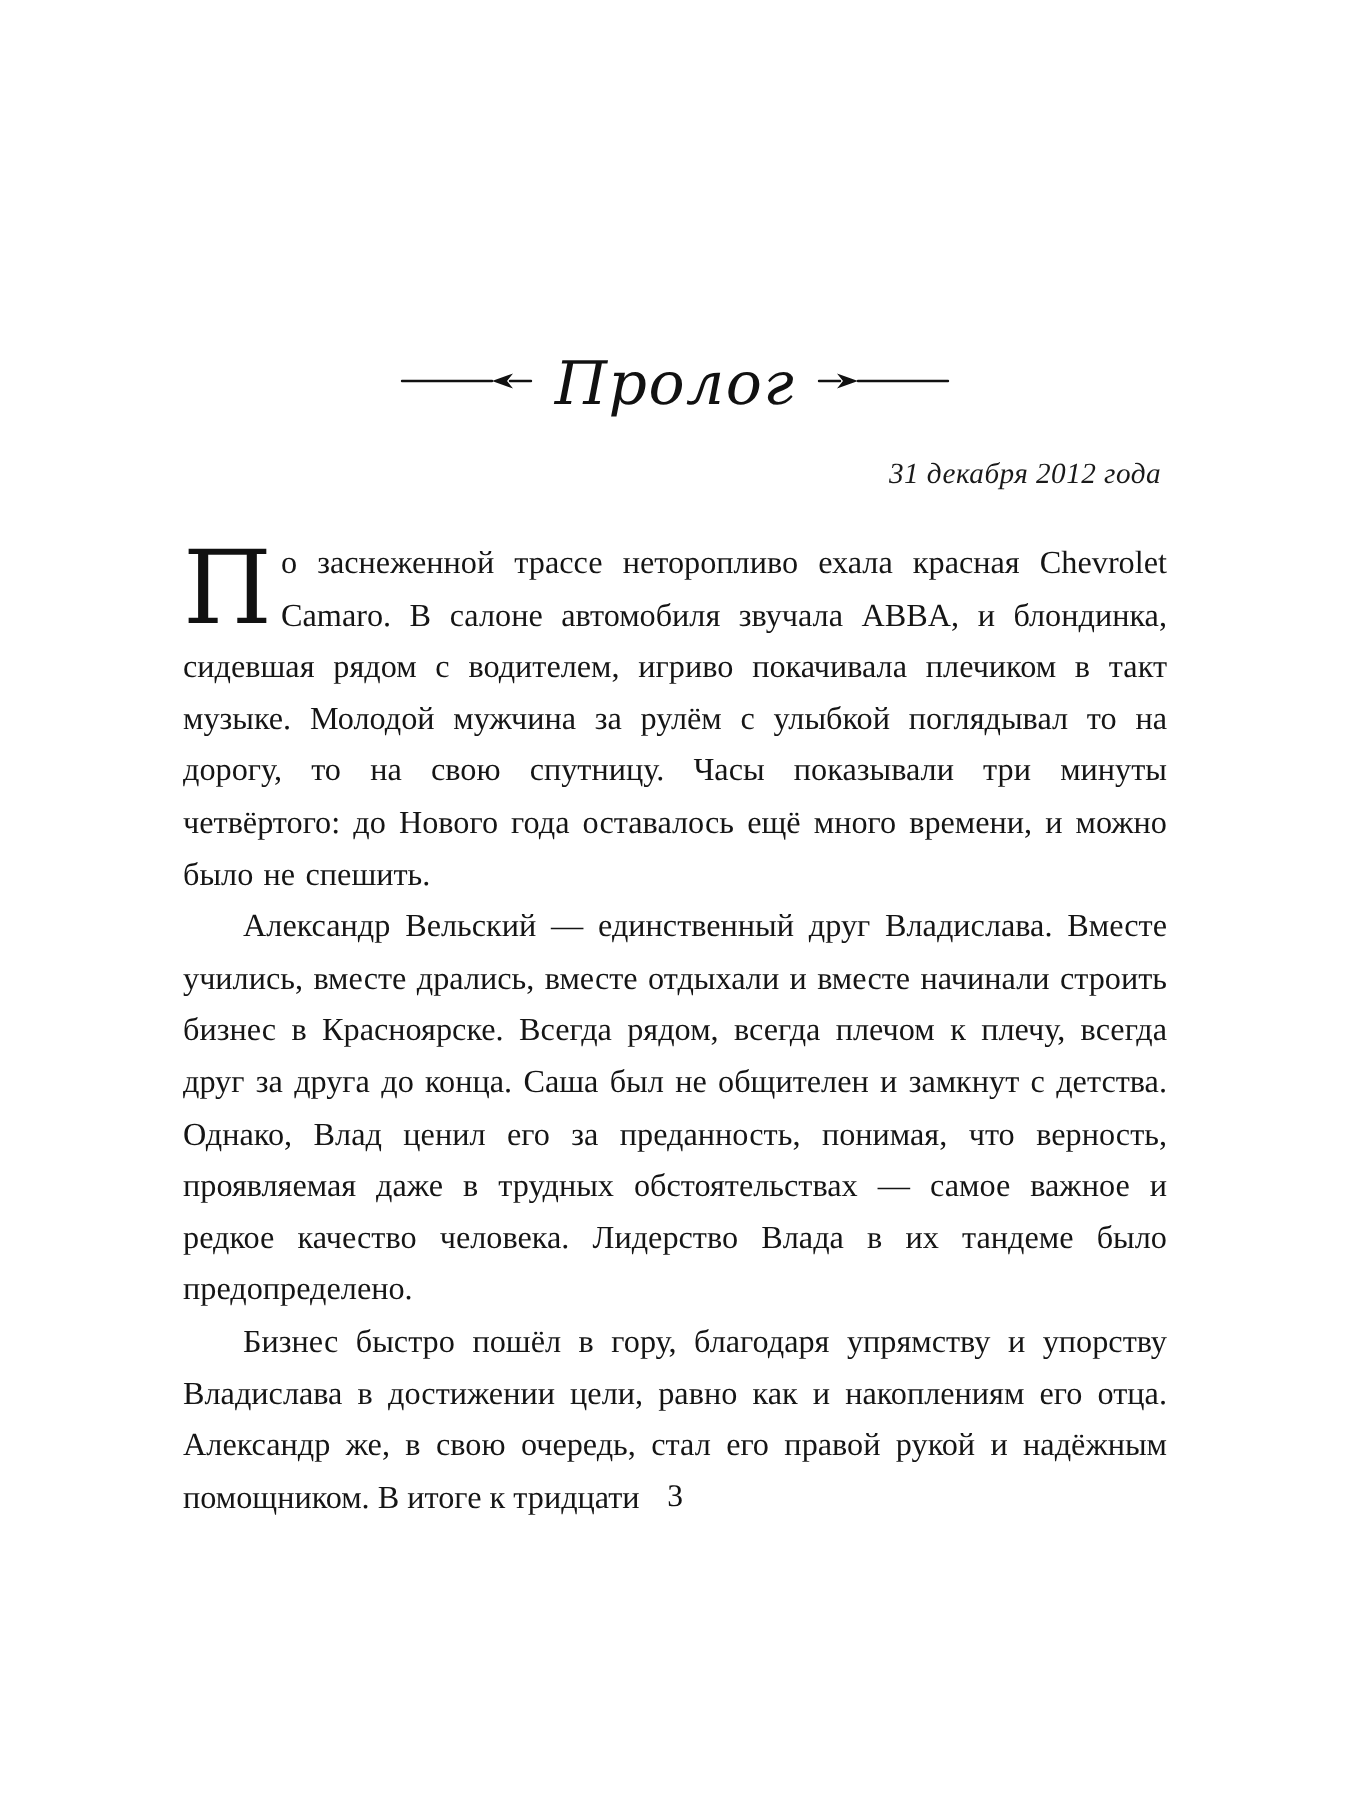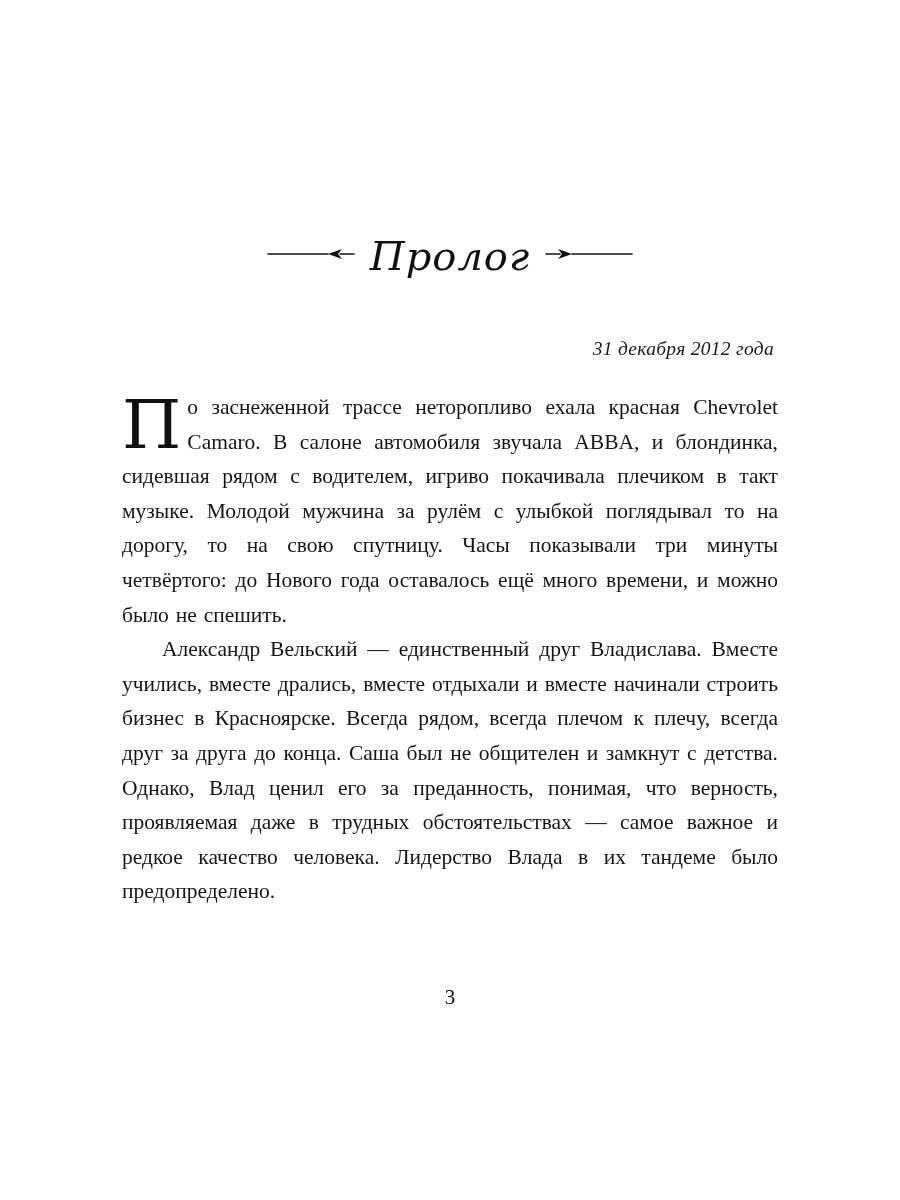--- a/index.html
+++ b/index.html
@@ -44,21 +44,21 @@
     font-style: italic;
     font-size: 40px;
     line-height: 1;
     letter-spacing: 1px;
     white-space: nowrap;
     color: #111;
   }
 
   
   .date-line {
-    margin-top: 62px;
+    margin-top: 30px;
     text-align: right;
     font-style: italic;
     font-size: 19.5px;
     letter-spacing: 0.3px;
     color: #1a1a1a;
     padding-right: 4px;
   }
 
   
   .body-text {
@@ -126,17 +126,18 @@
         <path d="M16 9 H2" stroke="#111" stroke-width="1.6" fill="none" stroke-linecap="round"></path>
       </svg>
     </span>
   </div>
 
   <div class="date-line">31 декабря 2012 года</div>
 
   <div class="body-text">
     <p class="first p-loose"><span class="dropcap">П</span><span>о заснеженной трассе неторопливо ехала красная Chevrolet Camaro. В салоне автомобиля звучала ABBA, и блондинка, сидевшая рядом с водителем, игриво покачивала плечиком в такт музыке. Молодой мужчина за рулём с улыбкой поглядывал то на дорогу, то на свою спутницу. Часы показывали три минуты четвёртого: до Нового года оставалось ещё много времени, и можно было не спешить.</span></p>
     <p>Александр Вельский — единственный друг Владислава. Вместе учились, вместе дрались, вместе отдыхали и вместе начинали строить бизнес в Красноярске. Всегда рядом, всегда плечом к плечу, всегда друг за друга до конца. Саша был не общителен и замкнут с детства. Однако, Влад ценил его за преданность, понимая, что верность, проявляемая даже в трудных обстоятельствах — самое важное и редкое качество человека. Лидерство Влада в их тандеме было предопределено.</p>
+    <p>Бизнес быстро пошёл в гору, благодаря упрямству и упорству Владислава в достижении цели, равно как и накоплениям его отца. Александр же, в свою очередь, стал его правой рукой и надёжным помощником. В итоге к тридцати</p>
   </div>
 
   <div class="folio">3</div>
 
 </div>
 
 </body></html>

